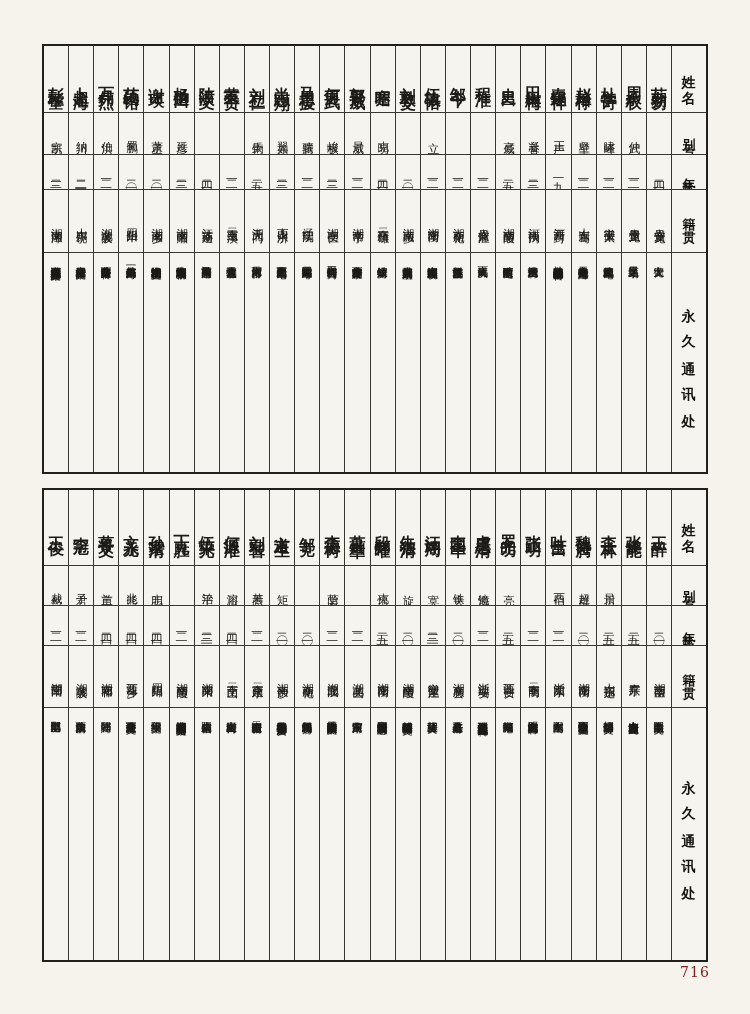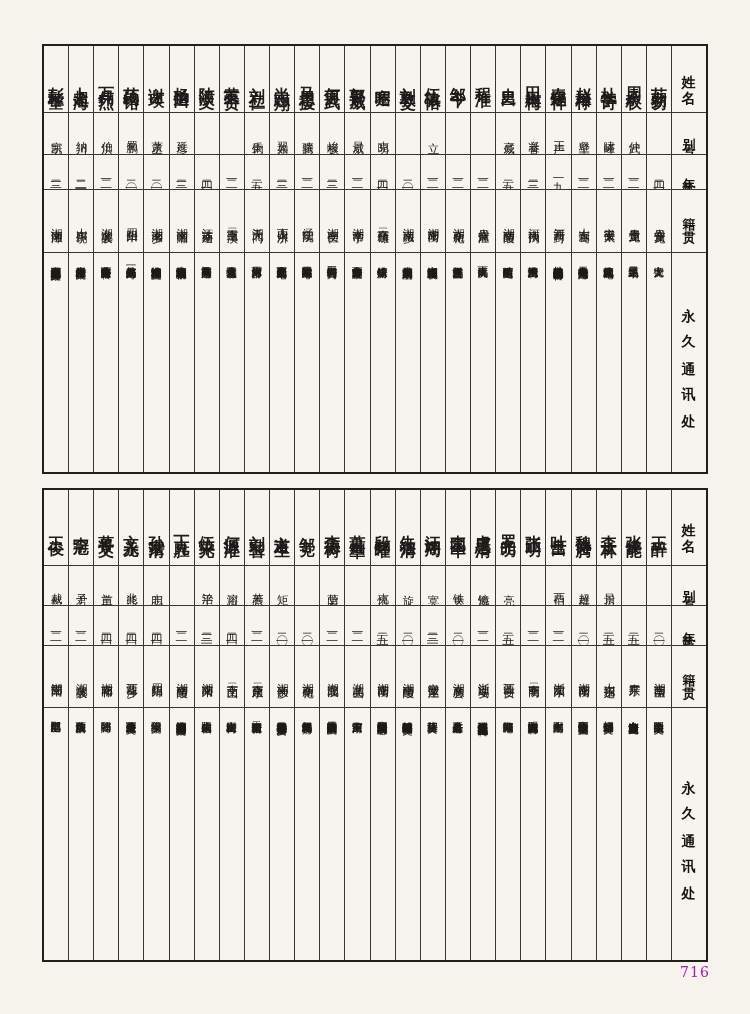--- a/index.html
+++ b/index.html
@@ -67,21 +67,21 @@
   .col.header .alias .vtext{ font-size:13px; letter-spacing:.45em; }
   .col.header .age .vtext{ font-size:13px; letter-spacing:.3em; }
   .col.header .native .vtext{ font-size:13px; letter-spacing:1.0em; }
   .col.header .addr .vtext{ font-size:14px; letter-spacing:1.9em; }
   .col.header .cell.addr{ align-items:center; padding-top:0; }
   .page-number{
     position:absolute;
     left:680px; top:964px;
     font-size:14px;
     letter-spacing:.08em;
-    color:#a21caf;
+    color:#7f1d1d;
   }
 </style>
 </head>
 <body>
 
 <div class="page">
 
   <div class="roster top">
     <div class="col header">
       <div class="cell name">

